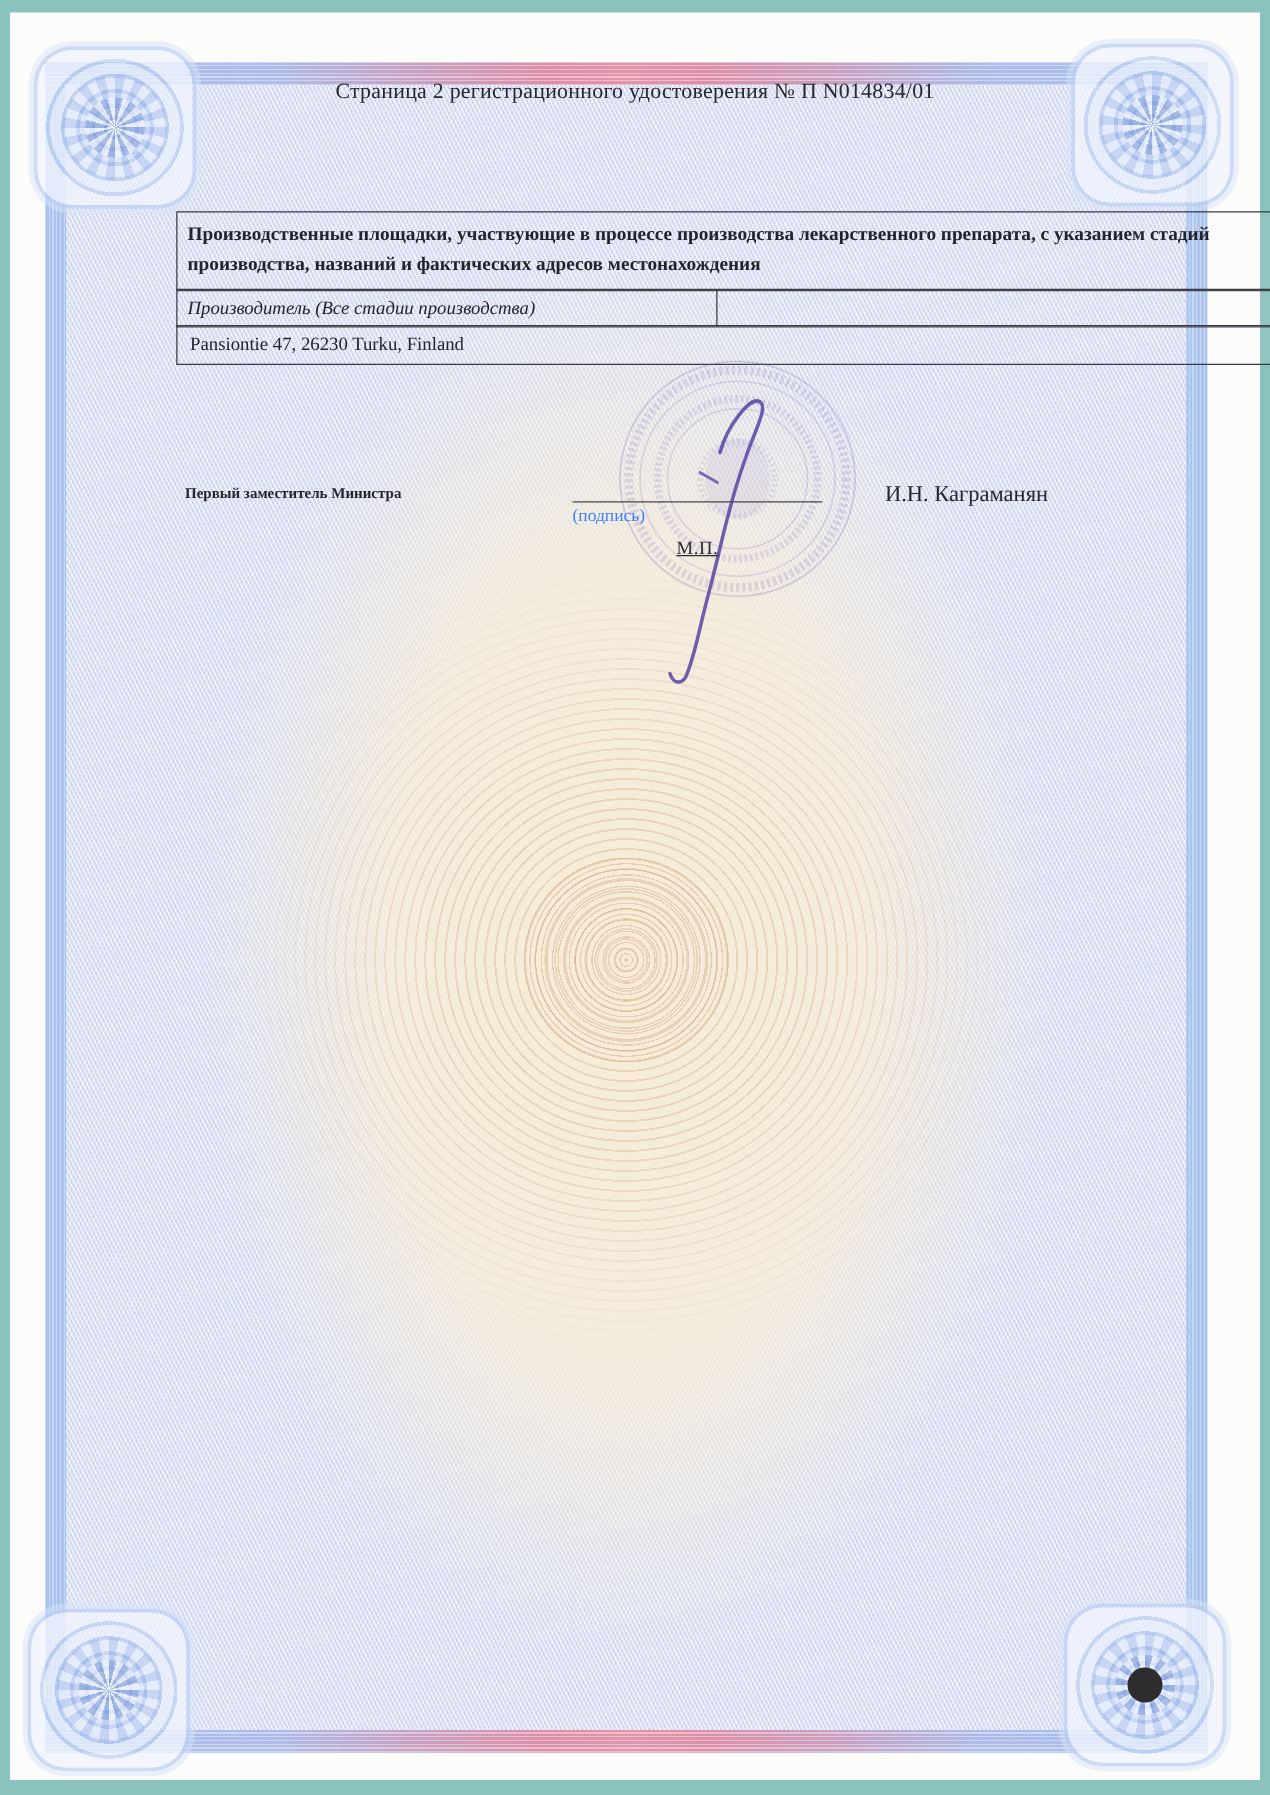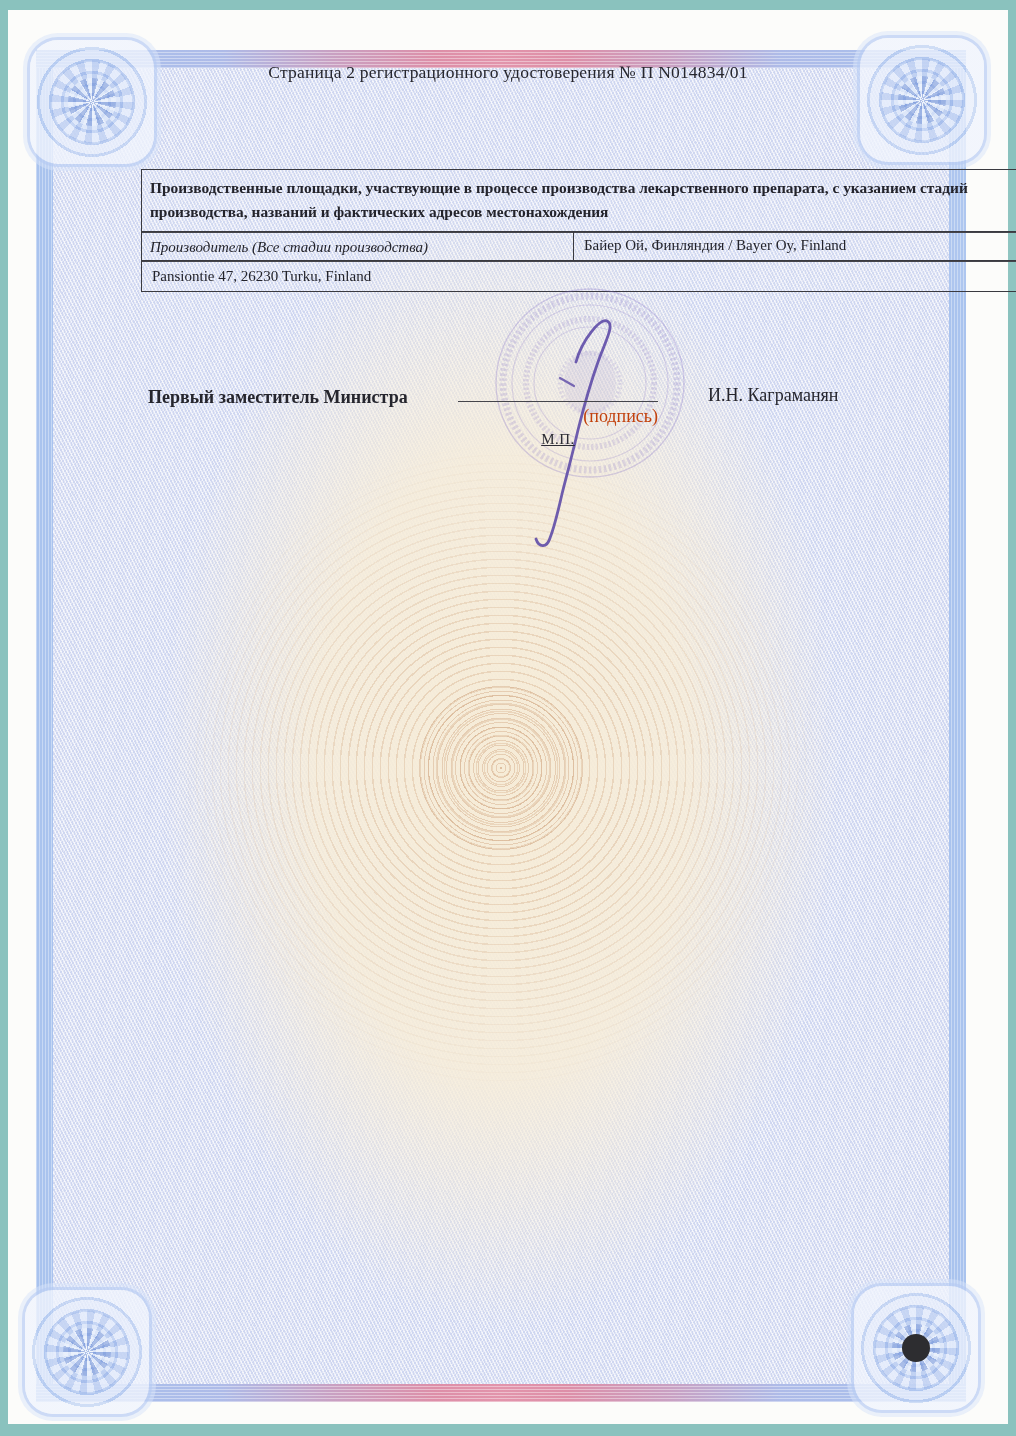--- a/index.html
+++ b/index.html
@@ -114,33 +114,33 @@
   .t-split { display: flex; }
   .t-cell-label {
     flex: 0 0 432px; border-right: 1.6px solid #3a3a40;
     padding: 7px 8px 5px 8px; font-style: italic;
   }
   .t-cell-value { flex: 1; padding: 5px 8px 5px 10px; }
   .t-addr { padding: 7px 8px 6px 10px; }
 
   .official-title {
     position: absolute; left: 140px; top: 377px;
-    font-weight: bold; font-size: 18px; color: #25252d;
+    font-weight: bold; font-size: 12px; color: #25252d;
   }
   .official-name {
     position: absolute; left: 700px; top: 375px;
     font-weight: normal; font-size: 18px; color: #25252d;
   }
   .sig-line {
     position: absolute; left: 450px; top: 391px; width: 200px;
     border-top: 1.6px solid #45454b;
   }
   .sig-caption {
     position: absolute; left: 450px; top: 396px; width: 200px;
-    text-align: right; font-size: 18px; color: #c2410c;
+    text-align: left; font-size: 14px; color: #3b82f6;
   }
   .stamp-caption {
     position: absolute; left: 450px; top: 421px; width: 200px;
     text-align: center; font-size: 15px; color: #2c2c34; letter-spacing: .5px; text-decoration: underline;
   }
 
   .seal-svg { position: absolute; left: 470px; top: 270px; }
 </style>
 </head>
 <body>
@@ -161,21 +161,20 @@
     <div class="rosette rosette-bl"></div>
     <div class="rosette rosette-br"></div>
     <div class="hole-dot"></div>
 
     <div class="page-header">Страница 2 регистрационного удостоверения № П N014834/01</div>
 
     <div class="doc-table">
       <div class="t-row t-head">Производственные площадки, участвующие в процессе производства лекарственного препарата, с указанием стадий производства, названий и фактических адресов местонахождения</div>
       <div class="t-row t-split">
         <div class="t-cell-label">Производитель (Все стадии производства)</div>
-        <div class="t-cell-value">Байер Ой, Финляндия / Bayer Oy, Finland</div>
       </div>
       <div class="t-row t-addr">Pansiontie 47, 26230 Turku, Finland</div>
     </div>
 
     <svg class="seal-svg" width="230" height="280" viewBox="0 0 230 280">
       <g stroke="#7e68c4" fill="none">
         <circle cx="112" cy="103" r="94" stroke-width="1.4" opacity="0.28"></circle>
         <circle cx="112" cy="103" r="87" stroke-width="7" stroke-dasharray="2.6 2.4" opacity="0.20"></circle>
         <circle cx="112" cy="103" r="78" stroke-width="1.2" opacity="0.22"></circle>
         <circle cx="112" cy="103" r="64" stroke-width="6" stroke-dasharray="2.4 2" opacity="0.18"></circle>

